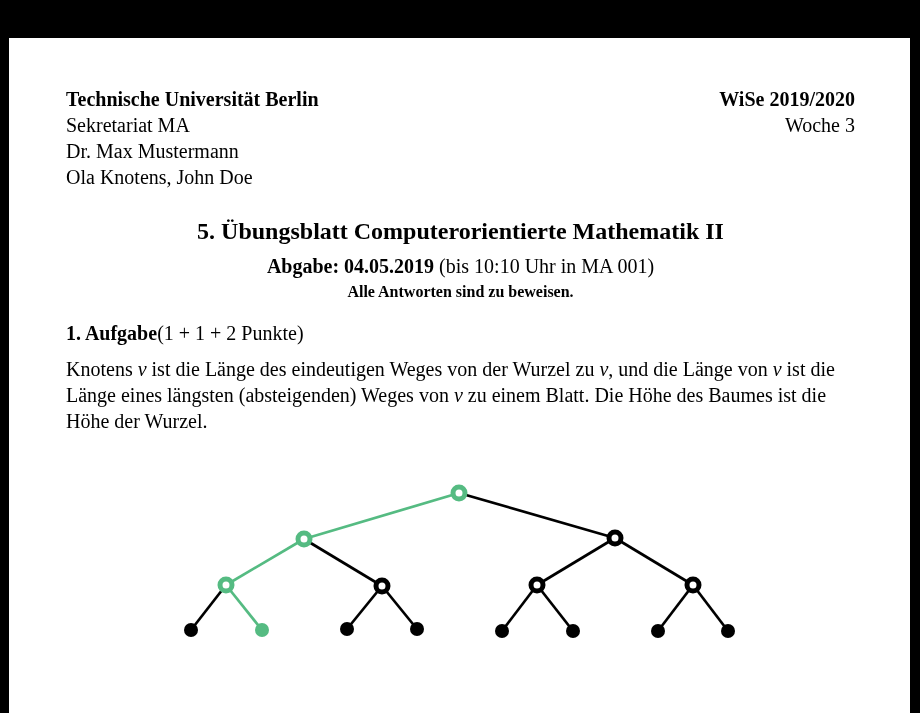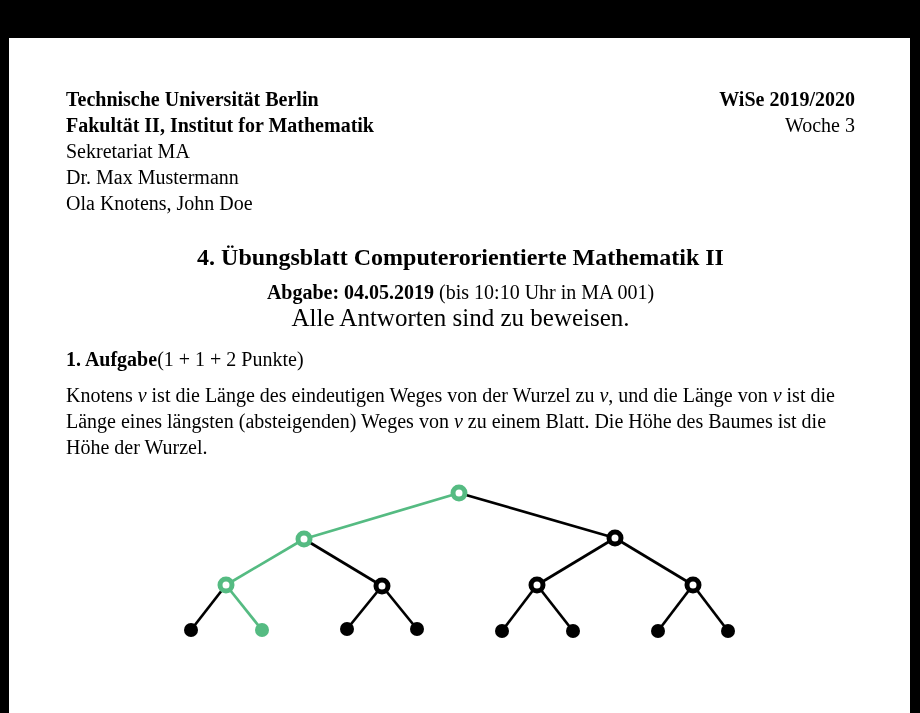--- a/index.html
+++ b/index.html
@@ -20,21 +20,21 @@
   }
   .content { padding: 48px 55px 0 57px; }
 
   .header { display: flex; justify-content: space-between; font-size: 20px; line-height: 26px; }
   .header-right { text-align: right; }
   .bold { font-weight: bold; }
 
   .title-block { text-align: center; }
   .doc-title { margin-top: 26px; font-size: 24px; font-weight: bold; line-height: 30px; }
   .deadline  { margin-top: 7px; font-size: 20px; line-height: 26px; }
-  .note      { font-size: 25px; font-weight: normal; line-height: 26px; }
+  .note      { font-size: 16px; font-weight: bold; line-height: 26px; }
 
   .task-row { display: flex; margin-top: 15px; font-size: 20px; line-height: 26px; }
   .task-label { font-weight: bold; }
 
   .paragraph { margin-top: 10px; font-size: 20px; line-height: 26px; }
   .paragraph .para-line { white-space: nowrap; }
   .paragraph .it { font-style: italic; }
 
   #tree-svg {
     position: absolute;
@@ -45,33 +45,32 @@
 </style>
 </head>
 <body>
 
 <div class="page">
   <div class="content">
 
     <div class="header">
       <div class="header-left">
         <div class="bold">Technische Universität Berlin</div>
-        <div class="bold">Fakultät II, Institut for Mathematik</div>
         <div>Sekretariat MA</div>
         <div>Dr. Max Mustermann</div>
         <div>Ola Knotens, John Doe</div>
       </div>
       <div class="header-right">
         <div class="bold">WiSe 2019/2020</div>
         <div>Woche 3</div>
       </div>
     </div>
 
     <div class="title-block">
-      <div class="doc-title">4. Übungsblatt Computerorientierte Mathematik II</div>
+      <div class="doc-title">5. Übungsblatt Computerorientierte Mathematik II</div>
       <div class="deadline"><span class="bold">Abgabe: 04.05.2019</span><span> (bis 10:10 Uhr in MA 001)</span></div>
       <div class="note">Alle Antworten sind zu beweisen.</div>
     </div>
 
     <div class="task-row">
       <span class="task-label">1. Aufgabe</span>
       <span class="task-points">(1 + 1 + 2 Punkte)</span>
     </div>
 
     <div class="paragraph" id="paragraph">

